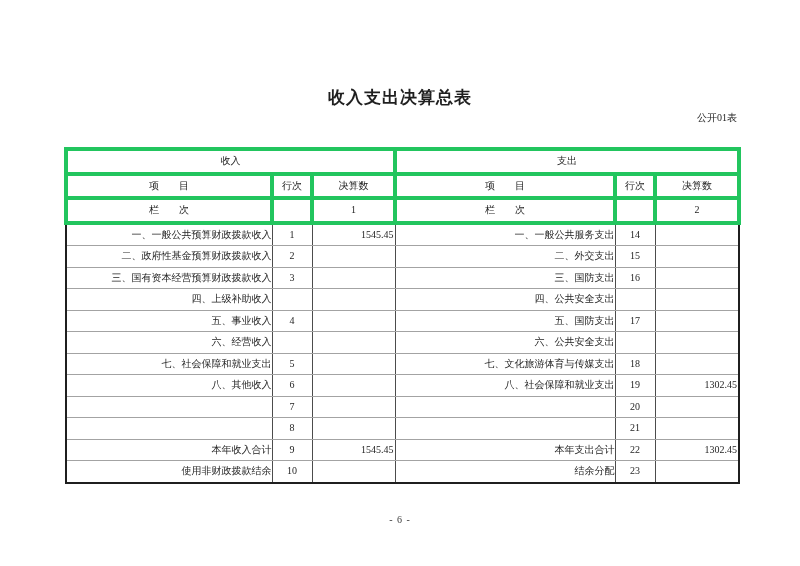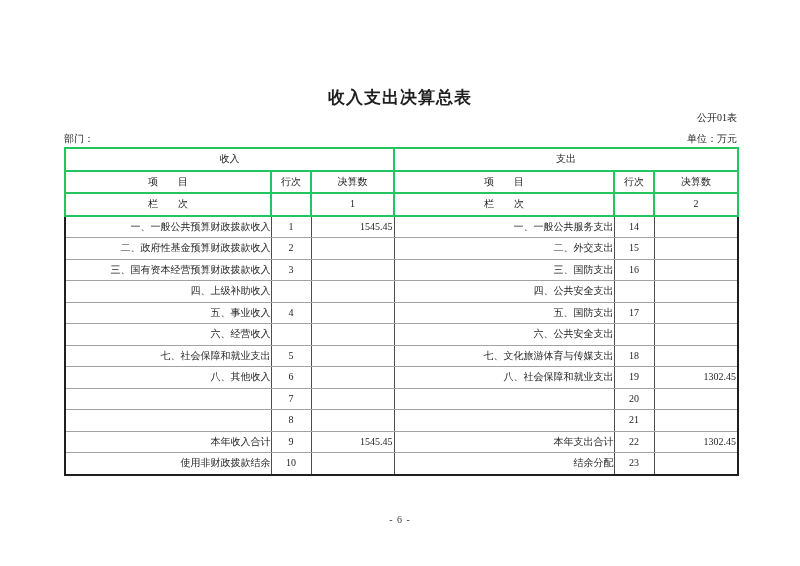--- a/index.html
+++ b/index.html
@@ -32,21 +32,21 @@
     border-collapse: collapse; table-layout: fixed;
     font-size: 10px; line-height: 1;
     border: 2px solid #1f1f1f;
   }
   .budget th, .budget td {
     height: 20.5px; padding: 0;
     font-weight: normal;
     overflow: hidden; white-space: nowrap;
   }
   .budget thead th {
-    border: 2px solid #22c55e;
+    border: 4px solid #22c55e;
     text-align: center;
   }
   .budget tbody td {
     border-left: 1px solid #4c4c4c;
     border-right: 1px solid #4c4c4c;
     border-top: 1px solid #a3a3a3;
     border-bottom: 1px solid #a3a3a3;
   }
   .budget td.item { text-align: right; padding-left: 15px; }
   .budget tr.centered td.item { text-align: right; padding-left: 0; margin-left: 16px; }
@@ -60,24 +60,20 @@
   }
 </style>
 </head>
 <body>
 
 <div class="page">
 
   <div class="title">收入支出决算总表</div>
   <div class="form-code">公开01表</div>
 
-  <div class="meta-row">
-    <span class="dept">部门：</span>
-    <span class="unit">单位：万元</span>
-  </div>
 
   <table class="budget">
     <colgroup>
       <col style="width:206px">
         <col style="width:40px">
         <col style="width:83px">
       <col style="width:220px">
         <col style="width:40px">
         <col style="width:84px">
     </colgroup>

